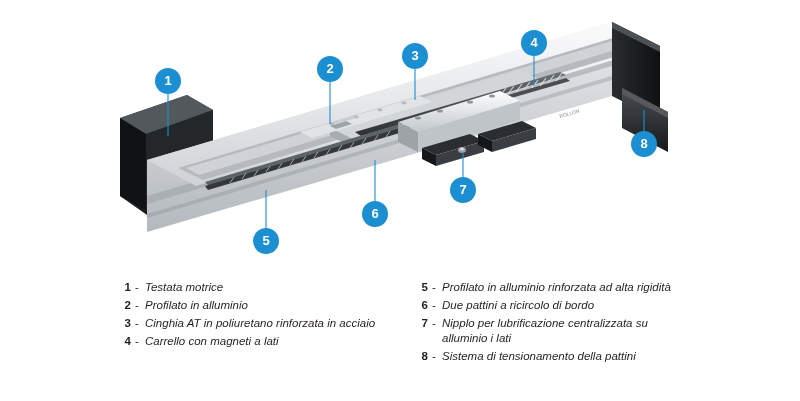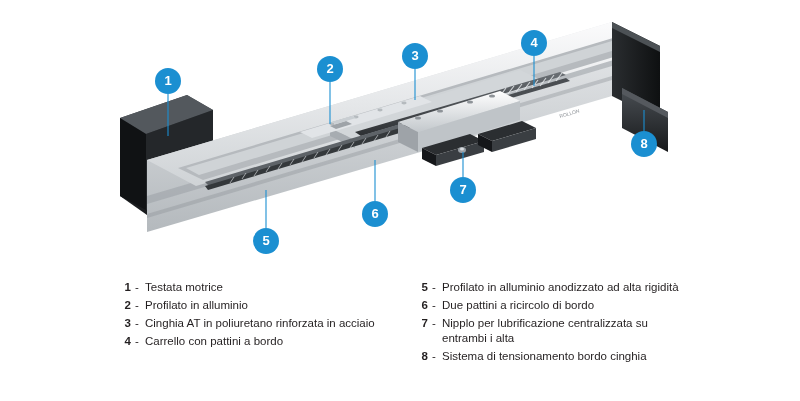--- a/index.html
+++ b/index.html
@@ -84,20 +84,21 @@
     flex: 0 0 13px;
     text-align: right;
     margin-right: 4px;
   }
   .legend-dash {
     flex: 0 0 8px;
     margin-right: 2px;
   }
   .legend-text {
     flex: 1;
+    font-style: italic;
   }
 </style>
 </head>
 <body>
 
 <div class="page">
 
   <div class="illustration">
     <svg class="illus-svg" width="800" height="266" viewBox="0 0 800 266">
       <defs>
@@ -280,42 +281,42 @@
           <span class="legend-text">Profilato in alluminio</span>
         </div>
         <div class="legend-row">
           <span class="legend-num">3</span>
           <span class="legend-dash">-</span>
           <span class="legend-text">Cinghia AT in poliuretano rinforzata in acciaio</span>
         </div>
         <div class="legend-row">
           <span class="legend-num">4</span>
           <span class="legend-dash">-</span>
-          <span class="legend-text">Carrello con pattini a bordo</span>
+          <span class="legend-text">Carrello con magneti a lati</span>
         </div>
       </div>
 
       <div class="legend-col">
         <div class="legend-row">
           <span class="legend-num">5</span>
           <span class="legend-dash">-</span>
-          <span class="legend-text">Profilato in alluminio anodizzato ad alta rigidità</span>
+          <span class="legend-text">Profilato in alluminio rinforzata ad alta rigidità</span>
         </div>
         <div class="legend-row">
           <span class="legend-num">6</span>
           <span class="legend-dash">-</span>
           <span class="legend-text">Due pattini a ricircolo di bordo</span>
         </div>
         <div class="legend-row">
           <span class="legend-num">7</span>
           <span class="legend-dash">-</span>
-          <span class="legend-text">Nipplo per lubrificazione centralizzata su entrambi i alta</span>
+          <span class="legend-text">Nipplo per lubrificazione centralizzata su alluminio i lati</span>
         </div>
         <div class="legend-row">
           <span class="legend-num">8</span>
           <span class="legend-dash">-</span>
-          <span class="legend-text">Sistema di tensionamento bordo cinghia</span>
+          <span class="legend-text">Sistema di tensionamento della pattini</span>
         </div>
       </div>
     </div>
   </div>
 
 </div>
 
 </body></html>

